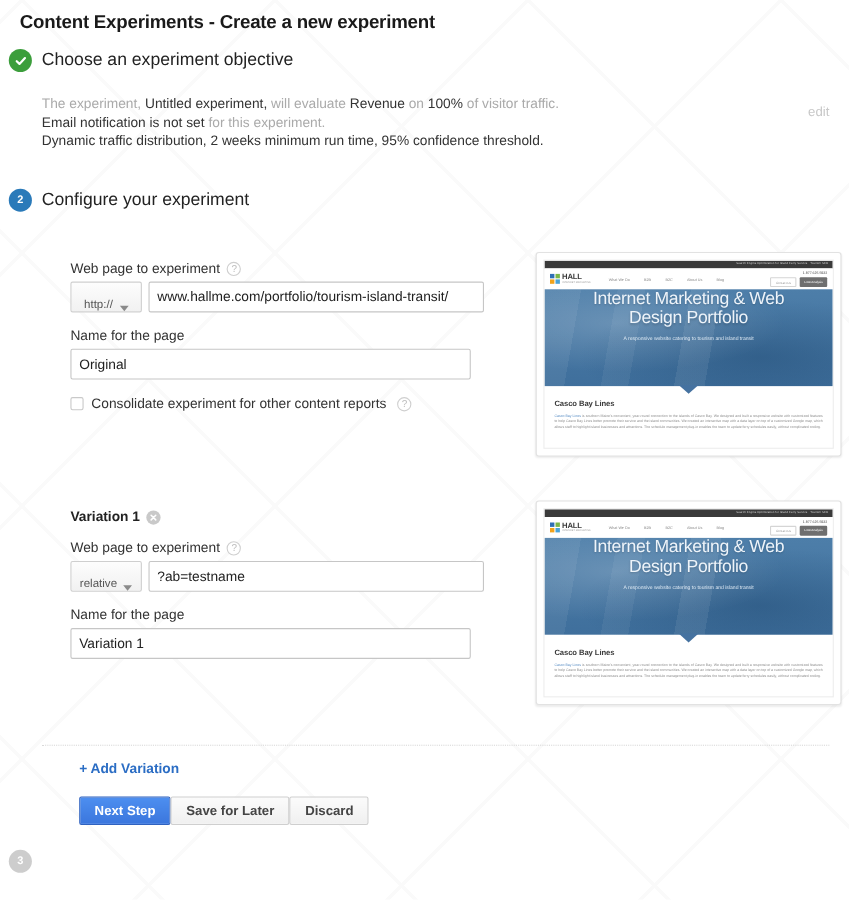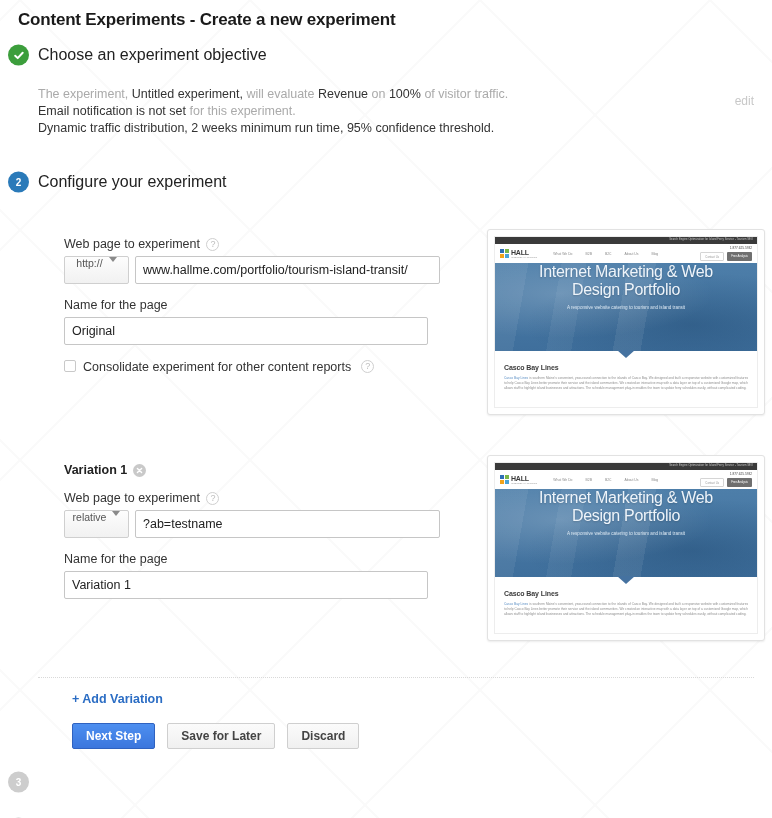--- a/index.html
+++ b/index.html
@@ -69,33 +69,33 @@
     font-size:9px; line-height:1; vertical-align:1px;
     margin-left:3px; cursor:pointer; background:#fff;
   }
 
   .field-label { font-size:12.5px; color:#333; margin:14px 0 5px 0; }
 
   .row { display:flex; align-items:stretch; gap:6px; }
   .select {
     width:65px; height:28px; border:1px solid #cfcfcf; border-radius:2px;
     background:linear-gradient(#fdfdfd,#f1f1f1);
-    display:flex; align-items:flex-start; justify-content:center; gap:6px;
+    display:flex; align-items:flex-end; justify-content:center; gap:6px;
     font-size:10.5px; color:#555; cursor:pointer; user-select:none;
   }
   .caret { width:0;height:0;border-left:4px solid transparent;border-right:4px solid transparent;border-top:5px solid #8a8a8a; }
   .text-input {
     height:28px; border:1px solid #c6c6c6; border-radius:2px; background:#fff;
     display:flex; align-items:center; padding:0 7px;
     font-size:12.5px; color:#222; cursor:text;
   }
   .url-input { width:305px; }
   .name-input { width:364px; }
 
-  .checkrow { display:flex; gap:7px; margin-top:15px; font-size:12.5px; color:#333; }
+  .checkrow { display:flex; align-items:center; gap:7px; margin-top:15px; font-size:12.5px; color:#333; }
   .checkbox { width:12px; height:12px; border:1px solid #c9c9c9; border-radius:2px; background:#fff; cursor:pointer; }
 
   .var-head { display:flex; align-items:center; gap:6px; }
   .remove-icon {
     width:13px; height:13px; border-radius:50%; background:#c9c9c9;
     display:flex; align-items:center; justify-content:center; cursor:pointer;
   }
 
   
   .thumb {
@@ -151,21 +151,21 @@
   .t-body { padding:13px 9px 0 9px; }
   .t-body h3 { margin:0 0 5px 0; font-size:7px; font-weight:bold; color:#3a3a3a; letter-spacing:-.1px; }
   .t-body p { margin:0; font-size:3.2px; line-height:5px; color:#8e8e8e; text-align:justify; }
   .t-body p .lnk { color:#5a8ec4; }
 
   .divider { border-top:1px dotted #d9d9d9; margin:14px 18px 0 0; }
   .add-variation {
     display:inline-block; margin:14px 0 0 34px;
     font-size:12.5px; font-weight:bold; color:#2b6dc4; cursor:pointer; text-decoration:none;
   }
-  .btnrow { display:flex; gap:12px; margin:16px 0 0 8px; }
+  .btnrow { display:flex; margin:16px 0 0 8px; }
   .btn {
     height:26px; padding:0 13px; border-radius:2px; font-size:12px; font-weight:bold;
     display:flex; align-items:center; justify-content:center; cursor:pointer; user-select:none;
   }
   .btn.primary { background:linear-gradient(#4d8ff0,#3b76dd); border:1px solid #2f62c0; color:#fff; }
   .btn.secondary { background:linear-gradient(#fbfbfb,#f0f0f0); border:1px solid #cfcfcf; color:#444; }
 
   .step-foot { margin-top:20px; }
 </style>
 </head>

